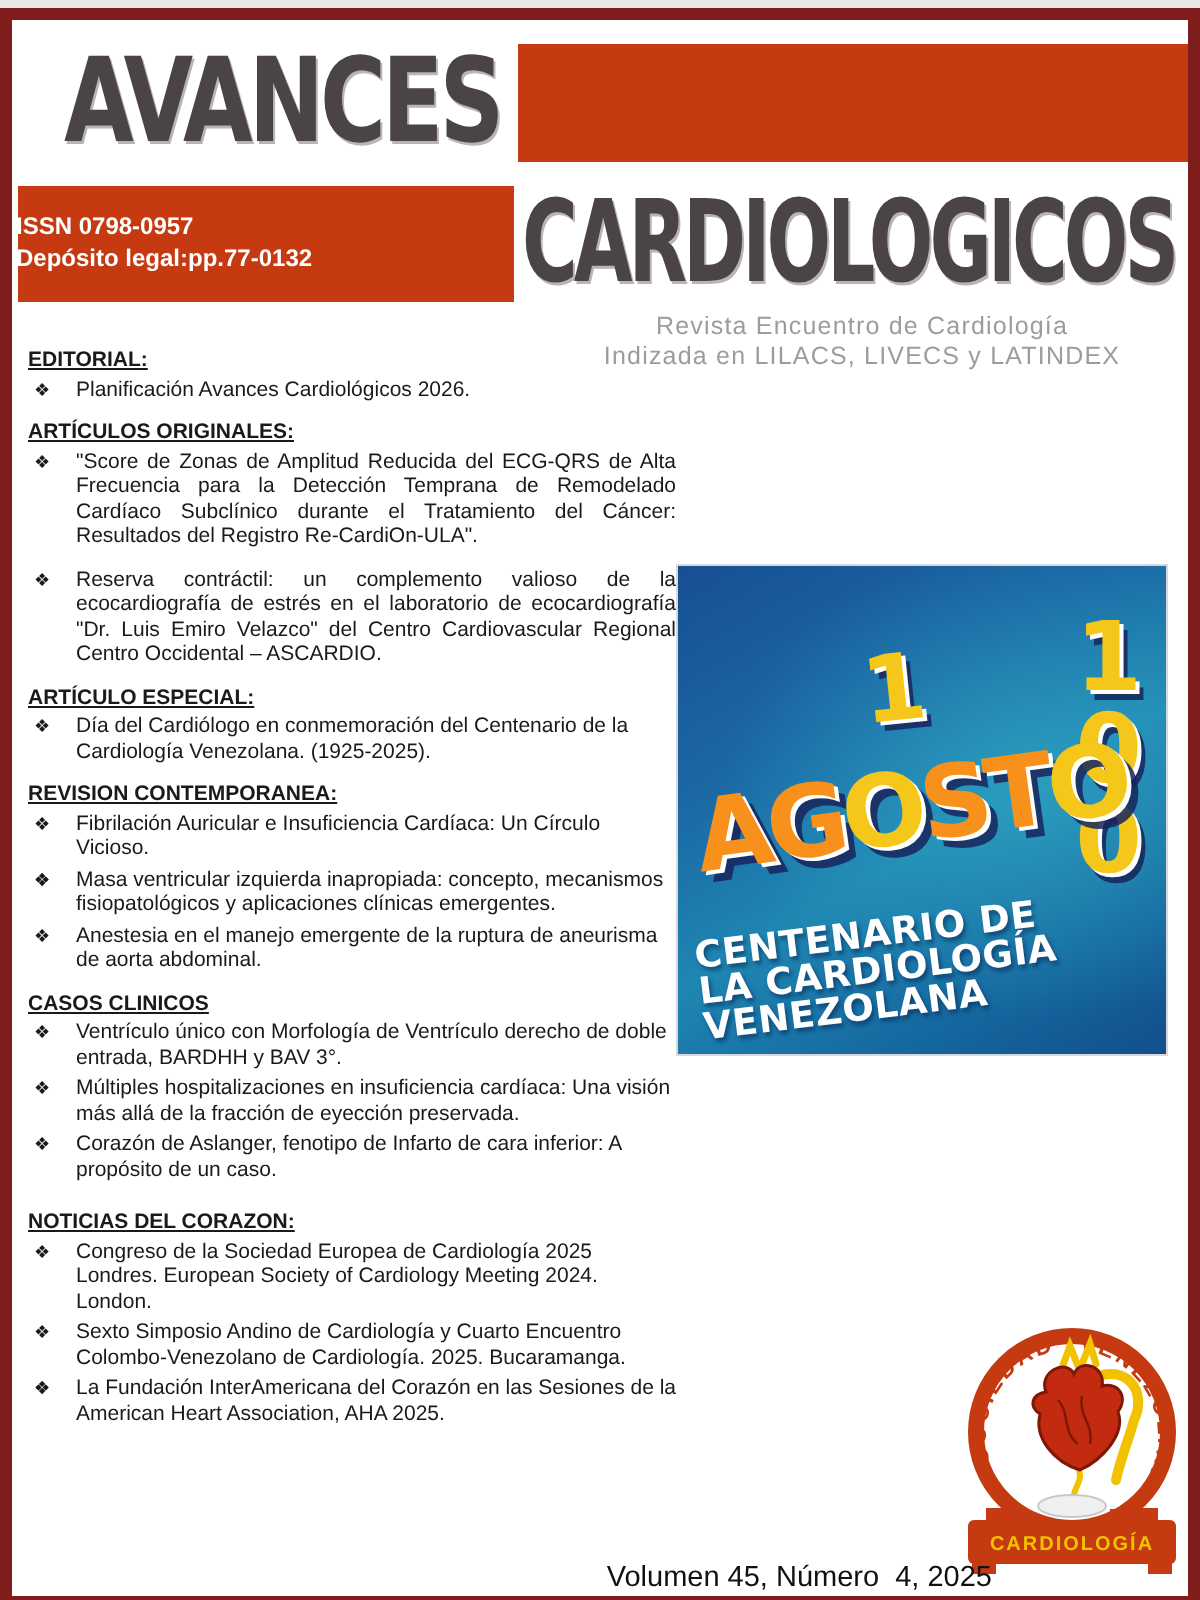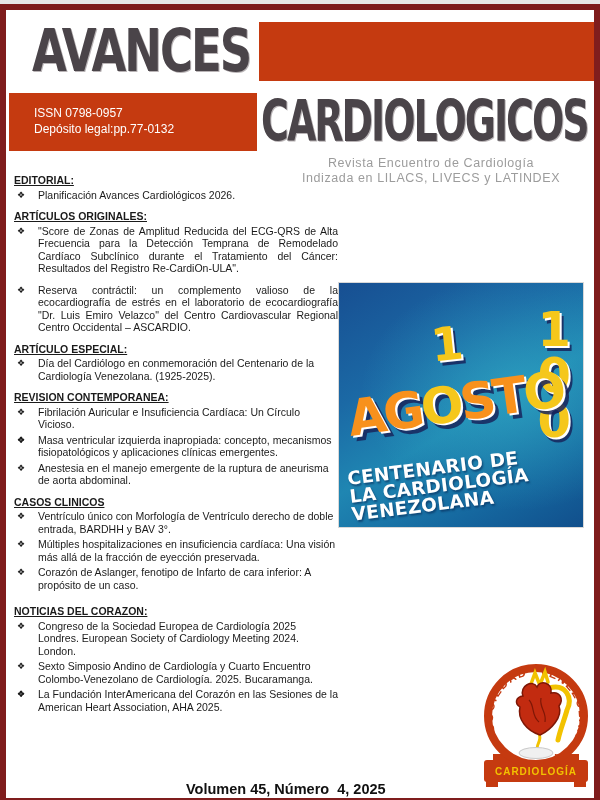--- a/index.html
+++ b/index.html
@@ -11,21 +11,21 @@
   .bar-top{position:absolute;left:253px;top:12px;width:347px;height:59px;background:#c53a10;}
   .bar-left{position:absolute;left:3px;top:83px;width:248px;height:58px;background:#c53a10;}
   .title-avances{position:absolute;left:26px;top:6px;width:230px;
         font-family:"DejaVu Sans",sans-serif;font-weight:bold;font-size:45px;
         letter-spacing:-2px;color:#4a4449;transform:scaleY(1.3);transform-origin:left top;
         text-shadow:1px 1px 0 #b9b4b6;}
   .title-cardio{position:absolute;left:255px;top:78px;width:345px;
         font-family:"DejaVu Sans",sans-serif;font-weight:bold;font-size:38px;
         letter-spacing:-2px;color:#4a4449;transform:scaleY(1.5);transform-origin:left top;
         text-shadow:1px 1px 0 #b9b4b6;white-space:nowrap;}
-  .issn-block{position:absolute;left:28px;top:95px;color:#fff;font-weight:normal;
+  .issn-block{position:absolute;left:2px;top:95px;color:#fff;font-weight:bold;
         font-size:12px;line-height:16px;}
   .subtitle{position:absolute;left:250px;top:146px;width:350px;text-align:center;
         color:#9c9c9c;font-size:12.5px;line-height:15px;letter-spacing:0.6px;}
 
   
   .toc{position:absolute;left:8px;top:164px;width:324px;color:#1a1a1a;
        font-size:10.5px;line-height:12.5px;}
   .toc-section{margin-bottom:9px;}
   .toc-section.last{margin-top:14px;}
   .toc-heading{font-weight:bold;text-decoration:underline;margin-bottom:2px;}
@@ -51,22 +51,22 @@
   .hundred{position:absolute;right:12px;top:24px;display:flex;flex-direction:column;
      align-items:center;font-family:"DejaVu Sans",sans-serif;font-weight:bold;
      font-size:48px;line-height:0.95;
      text-shadow:2px 2px 0 #fff,4px 5px 0 rgba(23,37,92,.85);}
   .poster-caption{position:absolute;left:10px;top:176px;transform:rotate(-7deg);
      color:#fff;font-weight:bold;font-size:18.5px;line-height:18px;letter-spacing:0.3px;
      font-family:"DejaVu Sans",sans-serif;text-shadow:1px 2px 2px rgba(6,40,85,.6);
      white-space:nowrap;}
 
   
-  .volume-line{position:absolute;left:180px;top:771px;width:310px;text-align:left;
-     font-weight:bold;font-size:14.5px;color:#111;white-space:pre-wrap;}
+  .volume-line{position:absolute;left:180px;top:771px;width:310px;text-align:right;
+     font-weight:normal;font-size:14.5px;color:#111;white-space:pre-wrap;}
   .logo{position:absolute;left:463px;top:650px;width:134px;height:132px;}
 </style>
 </head>
 <body>
 
 <div class="page">
 
   <div class="bar-top"></div>
   <div class="bar-left"></div>
   <div class="title-avances">AVANCES</div>

